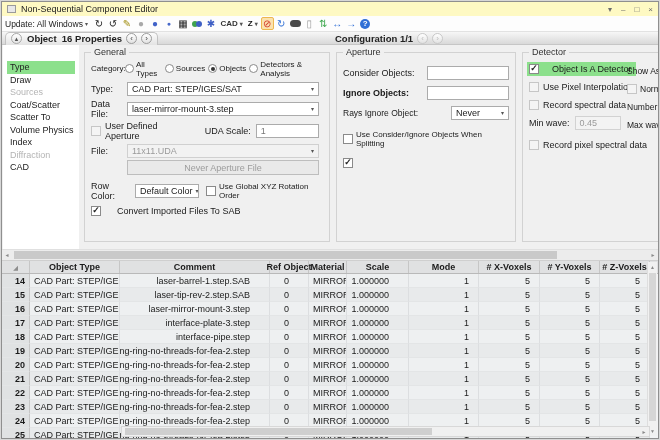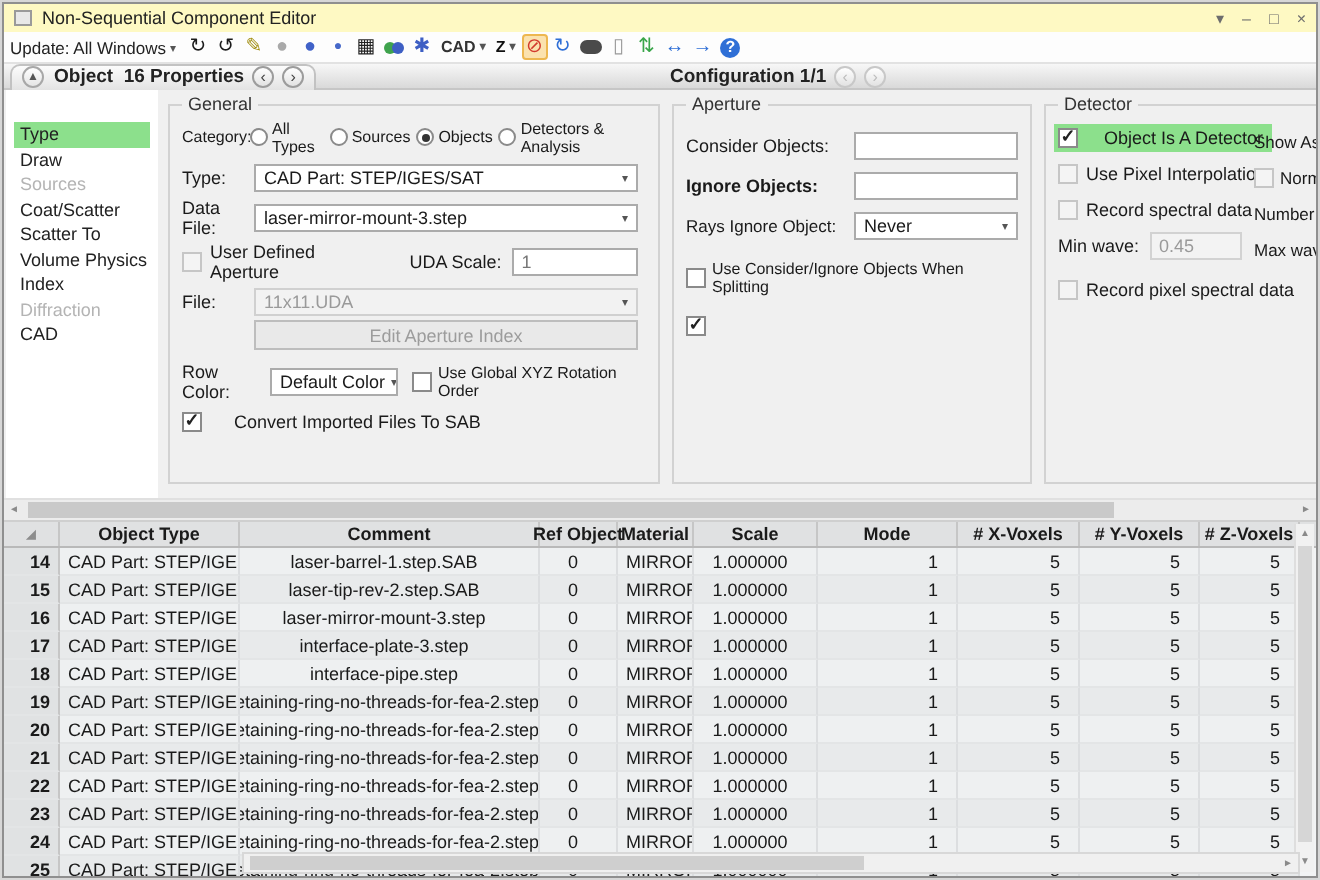--- a/index.html
+++ b/index.html
@@ -104,21 +104,21 @@
   .th { border-right:1px solid #c6c6c6; display:flex; align-items:center; justify-content:center;
         font-size:9px; font-weight:bold; white-space:nowrap; overflow:visible; flex:none; }
   .corner-tri { font-size:6px; color:#8d8d8d; }
   .trow { display:flex; height:14px; }
   .trow.odd .td { background:#e8eaeb; }
   .td { border-right:1px solid #dcdee0; border-bottom:1px solid #e3e5e6; display:flex; align-items:center;
         font-size:9px; white-space:nowrap; overflow:hidden; background:#eef0f1; flex:none; }
   .td.c-num { background:#e0e2e3 !important; font-weight:bold; justify-content:flex-end; padding-right:4px;
               border-right:1px solid #c6c6c6; }
   .td.a-left { justify-content:flex-start; padding-left:4px; }
-  .td.a-right { justify-content:center; padding-right:5px; }
+  .td.a-right { justify-content:flex-end; padding-right:19px; }
   .td.a-far { justify-content:flex-end; padding-right:9px; }
 
   .tbl-vscroll { position:absolute; top:260px; right:1px; width:10px; bottom:2px; background:#f1f1f1;
                  border-left:1px solid #dedede; }
   .tv-thumb { position:absolute; left:1px; right:1px; top:11px; height:148px; background:#d6d6d6; }
   .tbl-hscroll { position:absolute; bottom:1px; left:119px; width:529px; height:11px; background:#f0f0f0;
                  border:1px solid #d8d8d8; z-index:5; }
   .thh-thumb { position:absolute; left:3px; width:307px; top:1px; bottom:1px; background:#cfcfcf; }
 </style>
 </head>
@@ -263,21 +263,21 @@
       </div>
       <div class="gr" style="top:90px;">
         <span class="lbl" style="width:36px;">File:</span>
         <span class="sel disabled">
           <span>11x11.UDA</span>
           <span class="arrow">▾</span>
         </span>
       </div>
       <div class="gr" style="top:107px;">
         <span class="lbl" style="width:36px;"></span>
-        <span class="btn">Edit Aperture Index</span>
+        <span class="btn">Never Aperture File</span>
       </div>
       <div class="gr" style="top:130px;">
         <span class="lbl" style="width:44px;">Row Color:</span>
         <span class="sel" style="flex:none; width:64px;">
           <span>Default Color</span>
           <span class="arrow">▾</span>
         </span>
         <span class="cb" style="margin-left:7px;"></span>
         <span class="small" style="margin-left:3px;">Use Global XYZ Rotation Order</span>
       </div>
@@ -292,21 +292,21 @@
       <div class="gr" style="top:12px; right:6px;">
         <span class="lbl">Consider Objects:</span>
         <span class="txt" style="width:82px; margin-left:auto;"></span>
       </div>
       <div class="gr" style="top:32px; right:6px;font-weight:bold;">
         <span class="lbl">Ignore Objects:</span>
         <span class="txt" style="width:82px; margin-left:auto;"></span>
       </div>
       <div class="gr" style="top:52px; right:6px;">
         <span class="lbl tiny">Rays Ignore Object:</span>
-        <span class="sel" style="flex:none; width:82px; margin-left:auto;">
+        <span class="sel" style="flex:none; width:58px; margin-left:auto;">
           <span>Never</span>
           <span class="arrow">▾</span>
         </span>
       </div>
       <div class="gr" style="top:78px; right:4px;">
         <span class="cb"></span>
         <span class="small" style="margin-left:3px;">Use Consider/Ignore Objects When Splitting</span>
       </div>
       <div class="gr" style="top:102px;">
         <span class="cb checked"></span>

